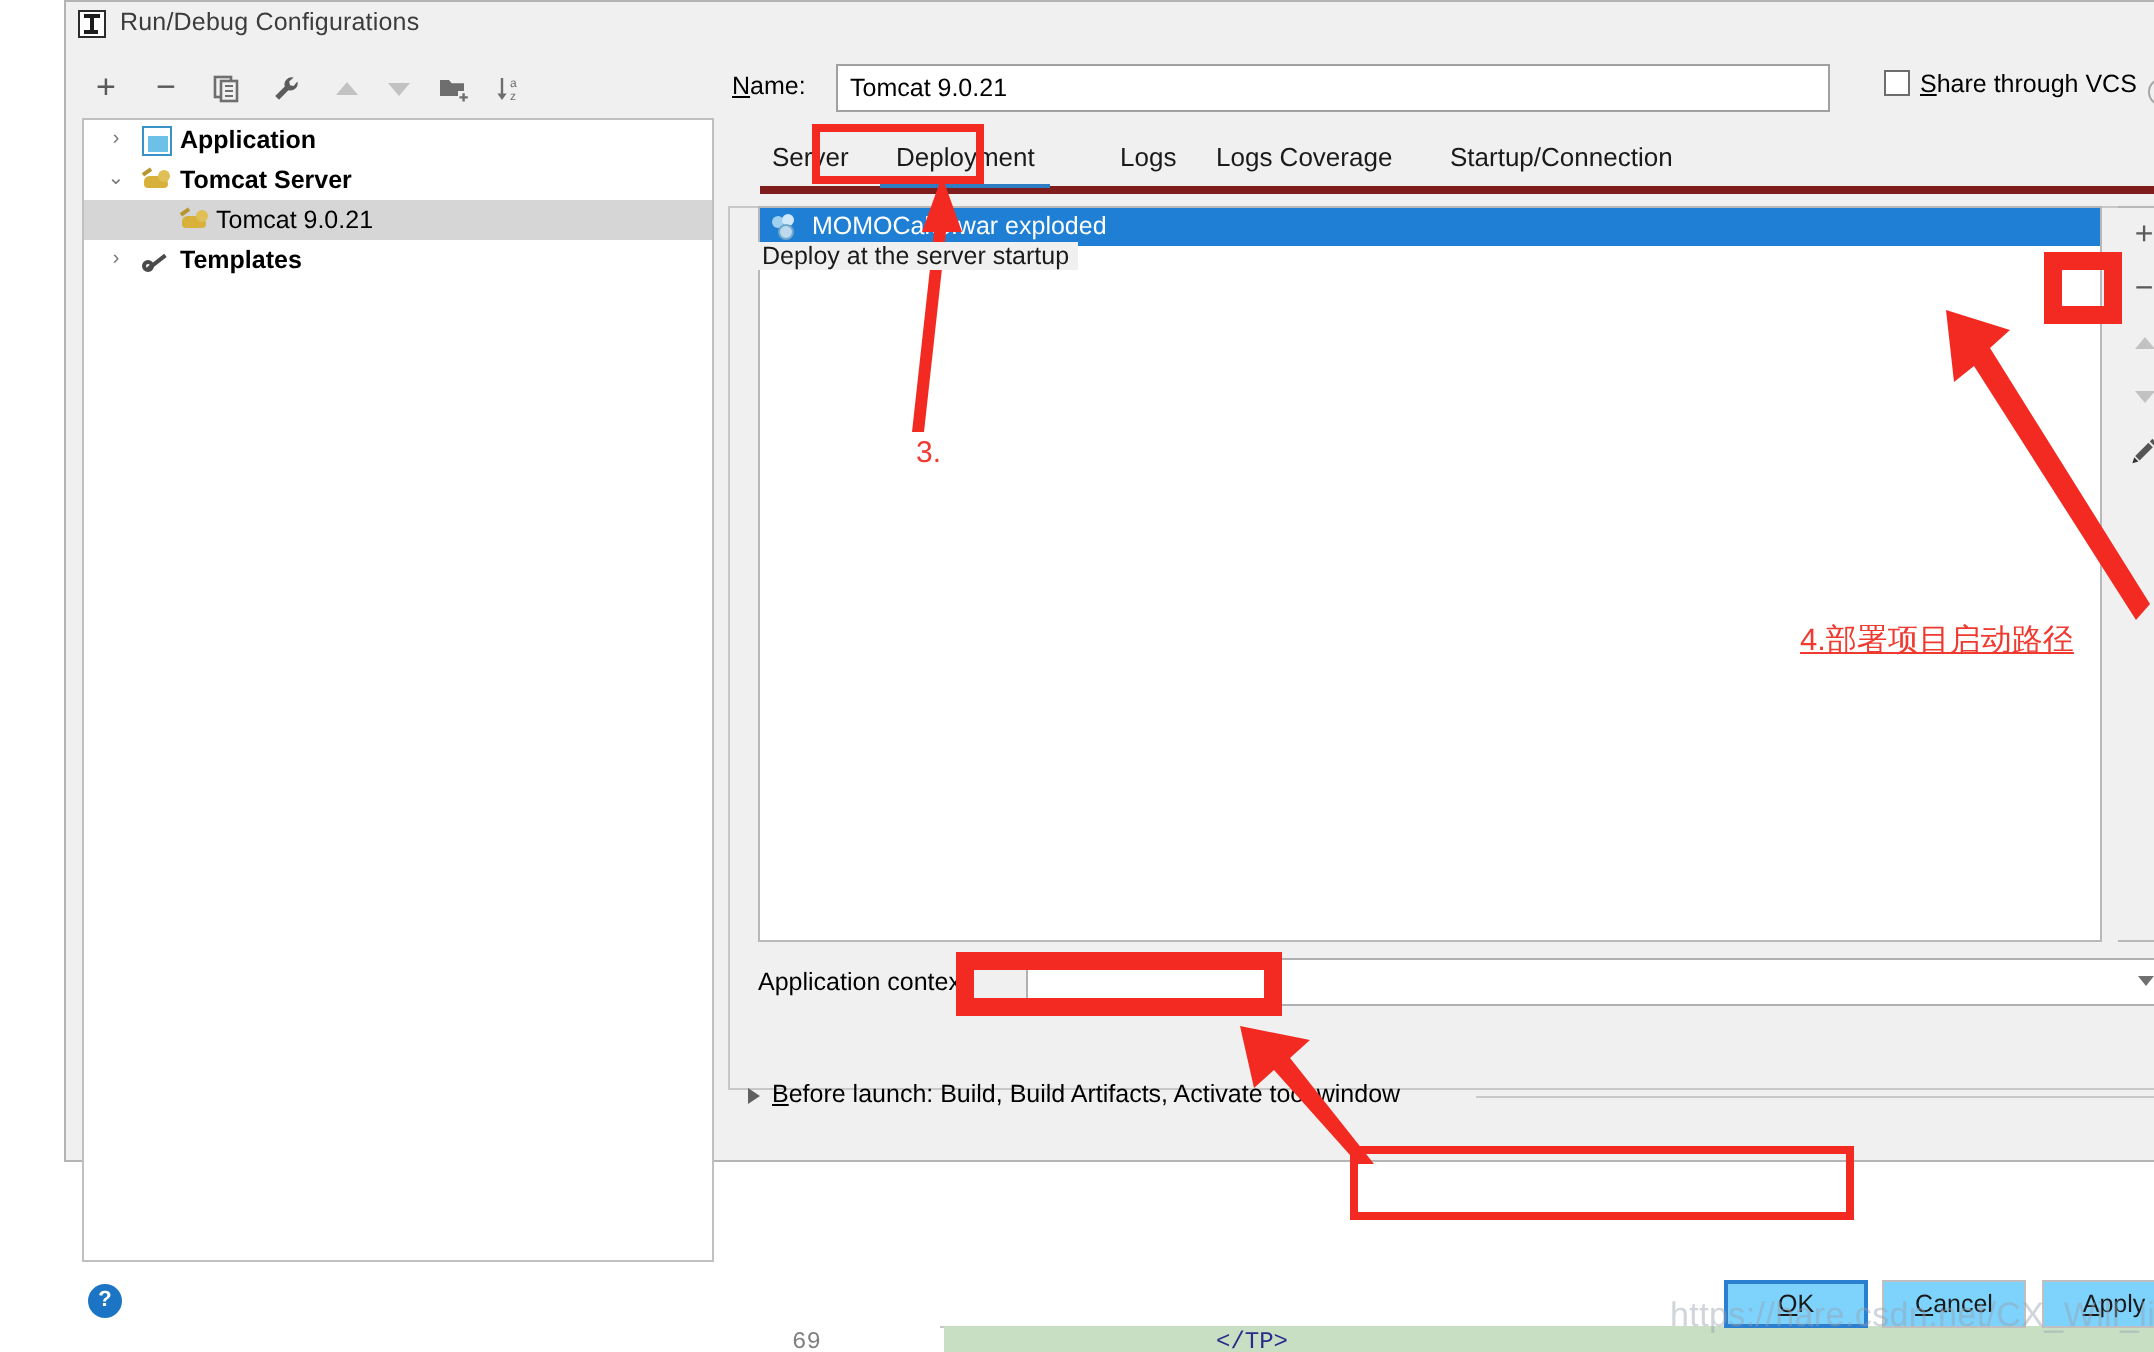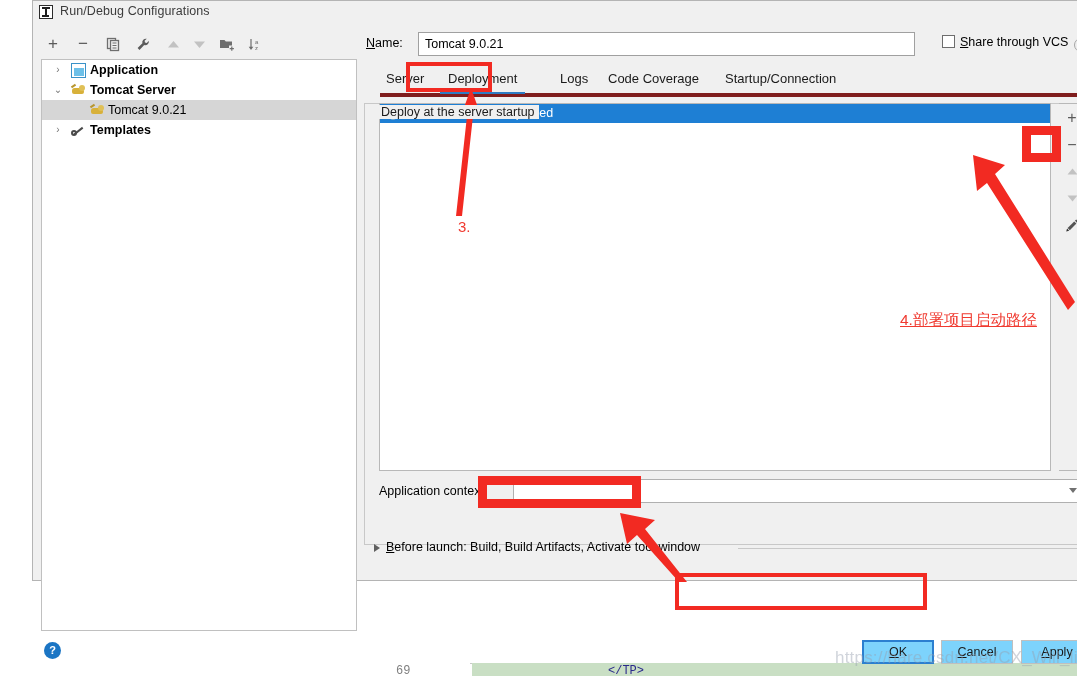--- a/index.html
+++ b/index.html
@@ -628,28 +628,28 @@
       <input id="name-input" type="text" value="Tomcat 9.0.21" style="">
       <div id="share-vcs">
         <span class="cb"></span><span class="lbl"><span class="u">S</span><span>hare through VCS</span></span><span class="helpq">?</span>
       </div>
     </div>
 
     <div id="tabs">
       <div class="tab" style="left:6px;">Server</div>
       <div class="tab active" style="left:68px;">Deployment</div>
       <div class="tab" style="left:180px;">Logs</div>
-      <div class="tab" style="left:228px;">Code Coverage</div>
+      <div class="tab" style="left:228px;">Logs Coverage</div>
       <div class="tab" style="left:345px;">Startup/Connection</div>
     </div>
 
     <div id="deploy-group"></div>
   </div>
 
-  <div id="deploy-legend" style="left:344px; top:104px;text-align:right;">Deploy at the server startup</div>
+  <div id="deploy-legend" style="left:344px; top:120px;text-align:right;">Deploy at the server startup</div>
 
   <div id="deploy-list">
     <div id="deploy-list-item">
       <span class="artifact-icon">
         <span class="c1"></span>
           <span class="c2"></span>
           <span class="c3"></span>
       </span>
       <span class="txt">MOMOCake:war exploded</span>
     </div>

